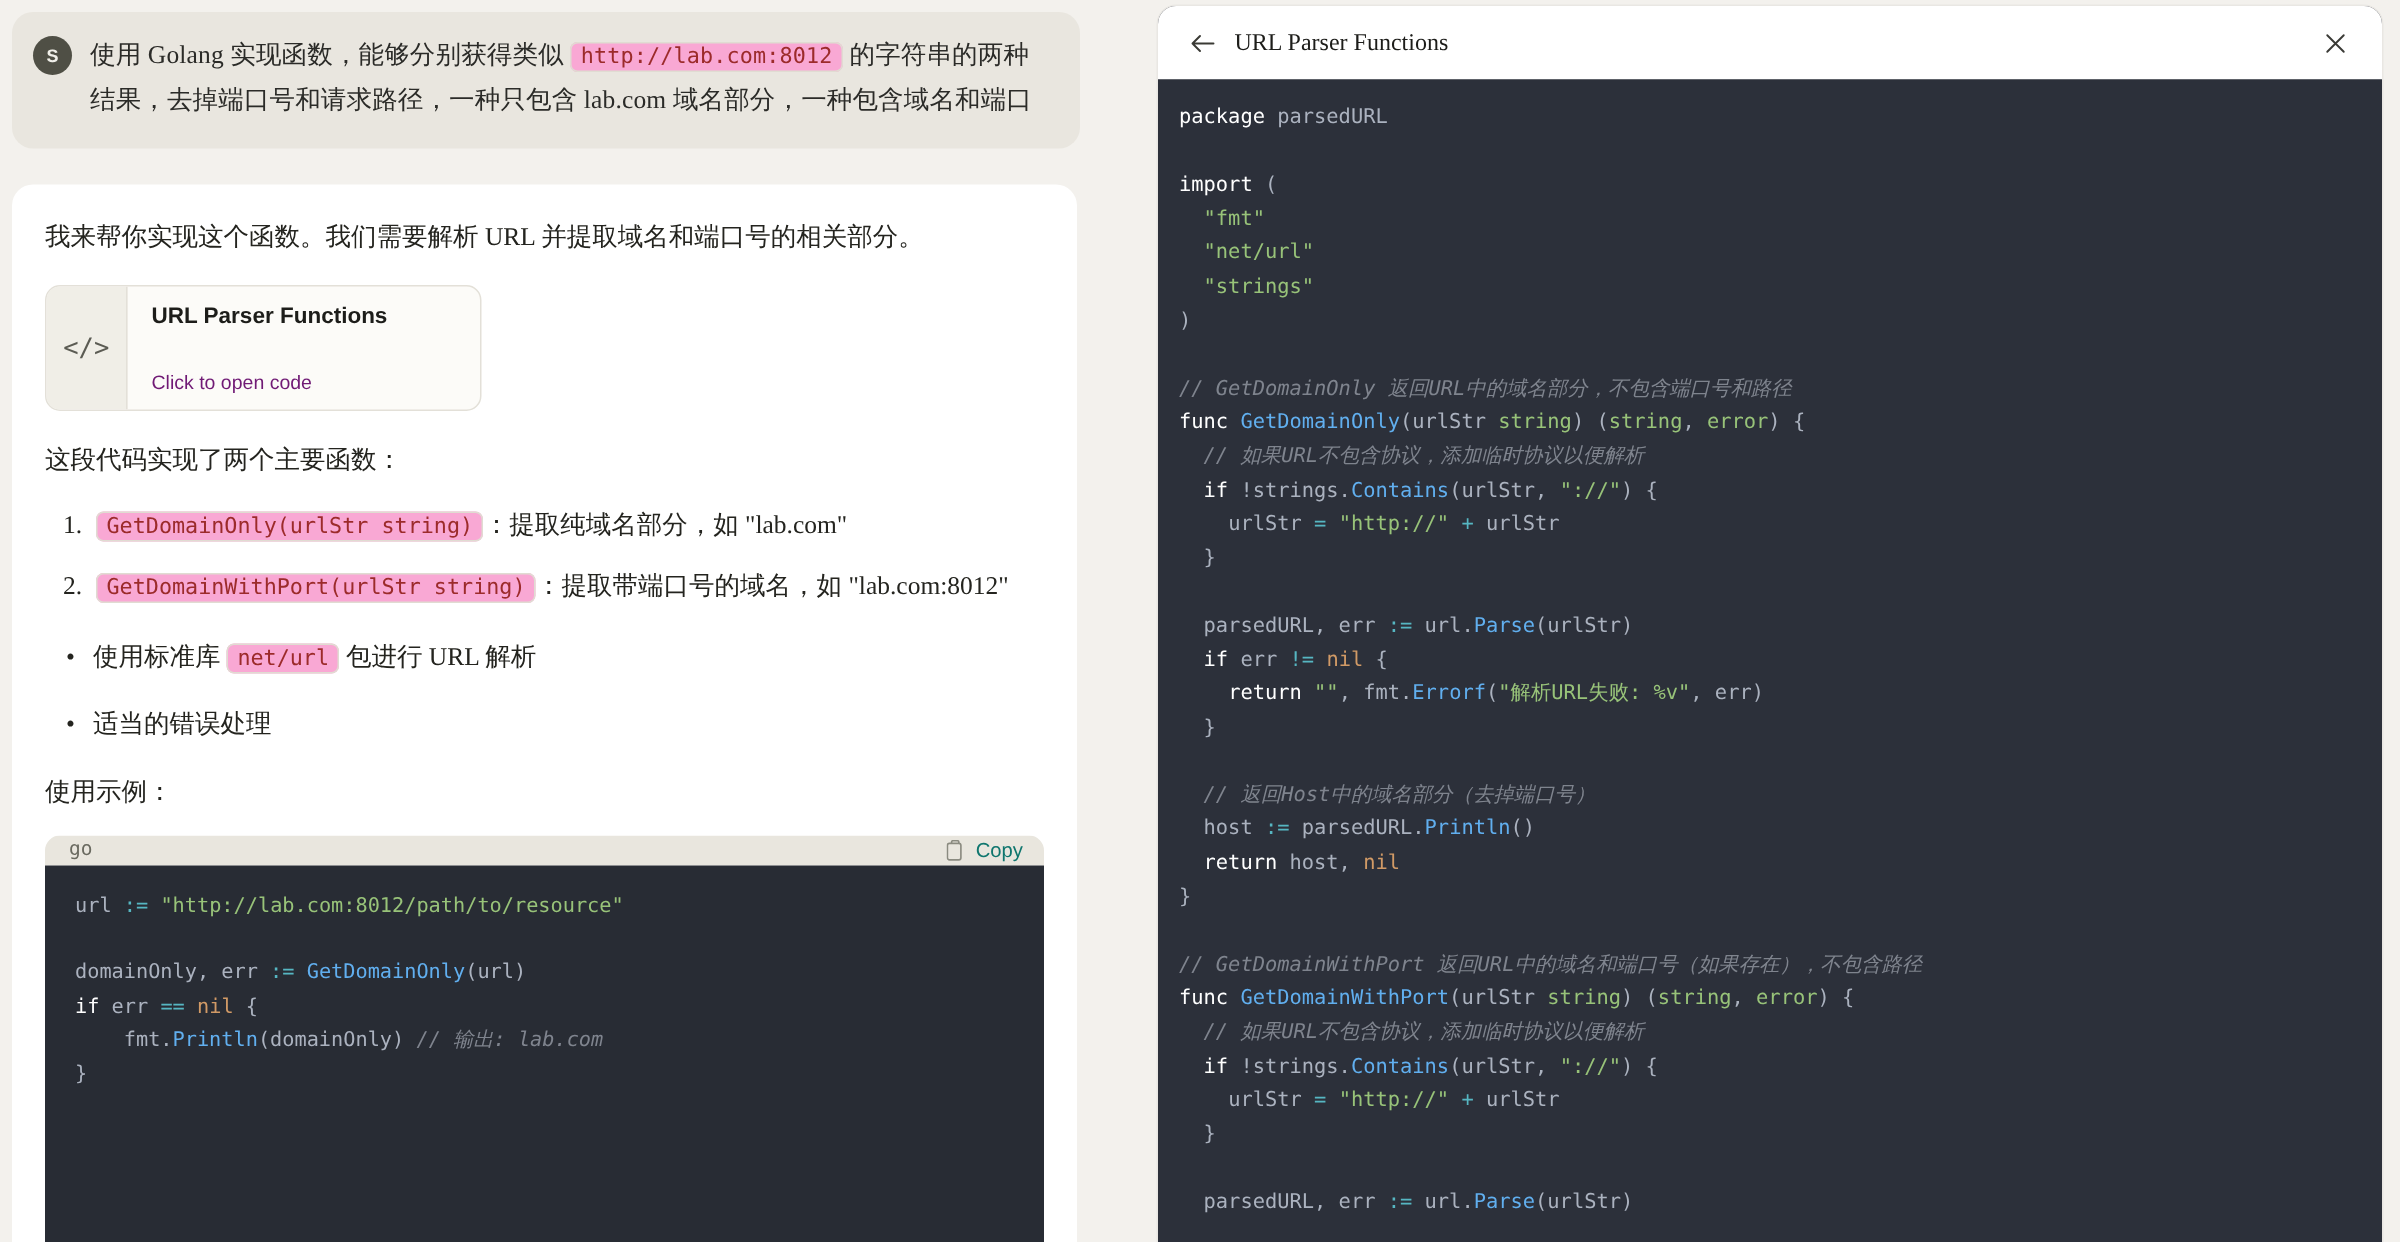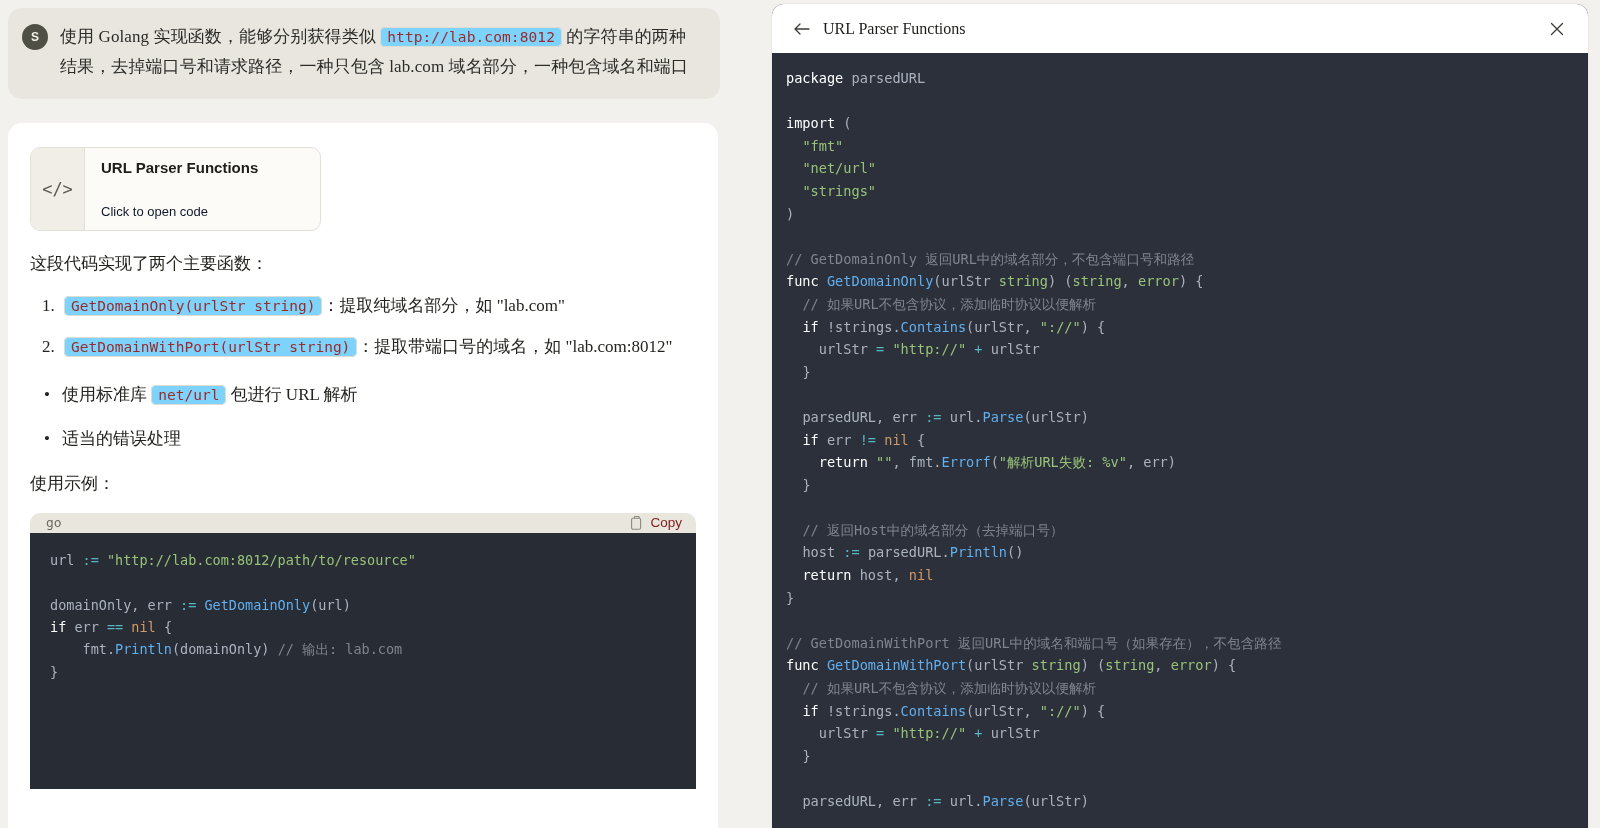--- a/index.html
+++ b/index.html
@@ -57,21 +57,21 @@
     font-size: 17px;
     line-height: 1.78;
     color: #2b2b28;
     letter-spacing: .1px;
   }
 
   code.pill {
     font-family: "DejaVu Sans Mono", monospace;
     font-size: 14.5px;
     color: #9c2b2b;
-    background: #7dd3fc;
+    background: #f9a8d4;
     border: 1px solid #e0dcd2;
     border-radius: 5px;
     padding: 1px 6px;
     white-space: nowrap;
   }
 
   .assistant-card {
     margin: 24px 42px 0 8px;
     background: #ffffff;
     border-radius: 14px;
@@ -111,21 +111,21 @@
   .artifact-title {
     font-family: "Liberation Sans", sans-serif;
     font-size: 15px;
     font-weight: bold;
     color: #1d1d1a;
     margin-bottom: 2px;
   }
   .artifact-sub {
     font-family: "Liberation Sans", sans-serif;
     font-size: 13px;
-    color: #0f172a;
+    color: #701a75;
     margin-top: 28px;
   }
 
   ol.numlist { list-style: none; margin: 4px 0 16px 0; }
   ol.numlist li {
     font-family: "Liberation Serif", serif;
     font-size: 17px;
     line-height: 1.6;
     color: #24241f;
     margin: 0 0 14px 0;
@@ -171,21 +171,21 @@
   }
   .fence-lang {
     font-family: "DejaVu Sans Mono", monospace;
     font-size: 13px;
     color: #6a6a60;
   }
   .fence-copy {
     display: flex; align-items: center; gap: 6px;
     font-family: "Liberation Sans", sans-serif;
     font-size: 13.5px;
-    color: #7f1d1d;
+    color: #0f766e;
     cursor: pointer;
     text-align: center;
   }
   .fence-pre {
     background: #282c34;
     padding: 16px 0 16px 0;
     overflow: hidden;
   }
   .fence-pre pre, .panel-pre pre {
     font-family: "DejaVu Sans Mono", monospace;
@@ -193,21 +193,21 @@
     line-height: 22.4px;
     white-space: pre;
     color: #abb2bf;
   }
   .fence-pre pre { padding: 0 20px; }
 
   
   .k  { color: #ffffff; }   
   .fn { color: #61afef; }   
   .s  { color: #98c379; }   
-  .c  { color: #7f848e; }  
+  .c  { color: #7f848e; font-style: italic; }  
   .n  { color: #d19a66; }   
   .op { color: #56b6c2; }   
   .t  { color: #98c379; }   
   .pl { color: #abb2bf; }   
 
   
   .panel {
     position: absolute;
     left: 772px; top: 4px;
     width: 816px;
@@ -260,20 +260,21 @@
 
   <div class="chat-col">
 
     <div class="user-bubble">
       <div class="avatar">S</div>
       <div class="user-text"><span>使用 Golang 实现函数，能够分别获得类似</span><span>&nbsp;</span><code class="pill">http://lab.com:8012</code><span>&nbsp;</span><span>的字符串的两种结果，去掉端口号和请求路径，一种只包含 lab.com 域名部分，一种包含域名和端口</span></div>
     </div>
 
     <div class="assistant-card">
 
+      <div class="assist-p">我来帮你实现这个函数。我们需要解析 URL 并提取域名和端口号的相关部分。</div>
 
       
       <div class="artifact">
         <div class="artifact-ico">&lt;/&gt;</div>
         <div class="artifact-body">
           <div class="artifact-title">URL Parser Functions</div>
           <div class="artifact-sub">Click to open code</div>
         </div>
       </div>
 

